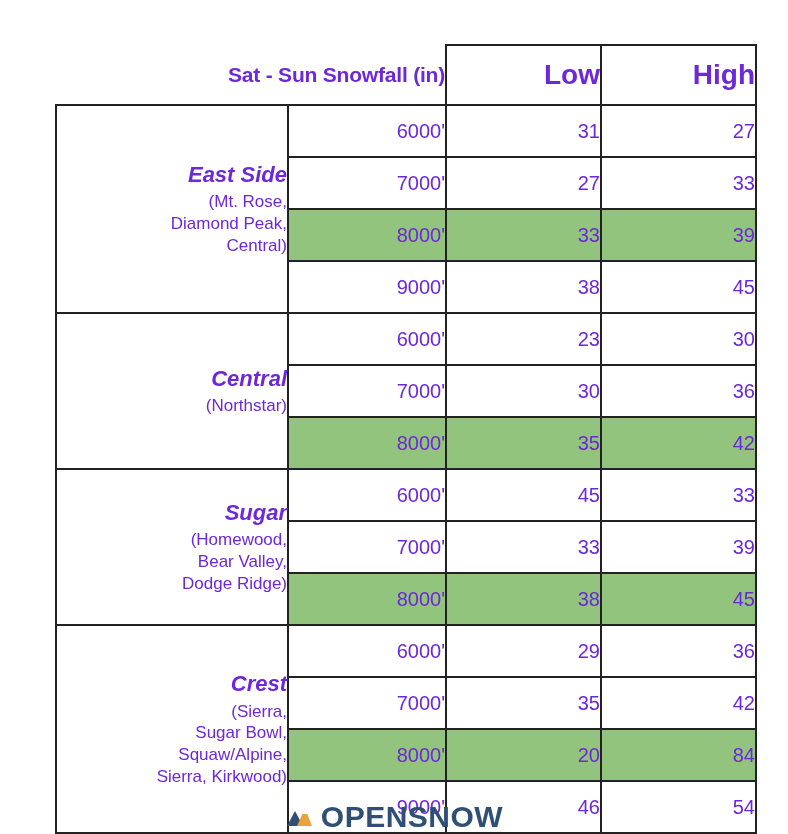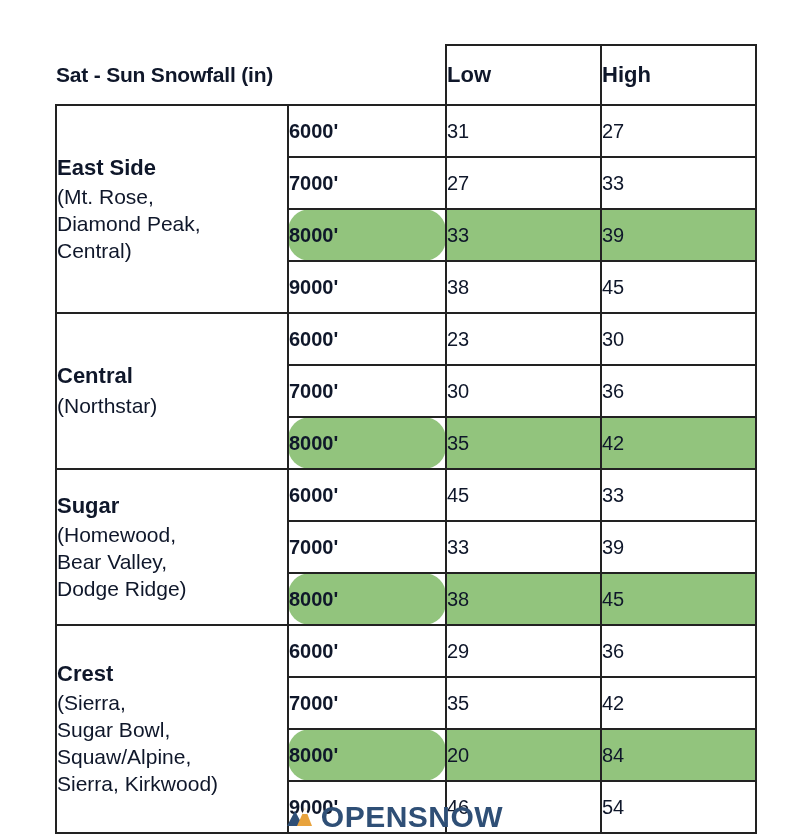--- a/index.html
+++ b/index.html
@@ -21,62 +21,62 @@
   table.snow {
     border-collapse: collapse;
     position: absolute;
     left: 55px;
     top: 44px;
     width: 700px;
     table-layout: fixed;
   }
   table.snow td {
     border: 2px solid #222222;
-    text-align: left;
+    text-align: right;
     vertical-align: middle;
-    color: #0f172a;
+    color: #6d28d9;
     padding: 0;
   }
   .col-region { width: 232px; }
   .col-elev   { width: 158px; }
   .col-low    { width: 155px; }
   .col-high   { width: 155px; }
 
   .hdr-title {
     border: none !important;
     font-size: 21px;
     font-weight: bold;
     letter-spacing: -0.2px;
     height: 58px;
   }
   .hdr-lowhigh {
-    font-size: 22px;
+    font-size: 28px;
     font-weight: bold;
     height: 58px;
   }
   .region-cell {
     padding: 6px 4px 8px 4px;
     line-height: 1.28;
   }
   .region-name {
     display: block;
     font-size: 22px;
     font-weight: bold;
     margin-bottom: 2px;
+    font-style: italic;
   }
   .region-sub {
     display: block;
-    font-size: 21px;
+    font-size: 17px;
     font-weight: normal;
   }
   .elev-cell {
     font-size: 20px;
-    font-weight: bold;
+    font-weight: normal;
     height: 50px;
-    border-radius: 22px;
   }
   .val-cell {
     font-size: 20px;
     height: 50px;
   }
   .hl {
     background: #92c47d;
   }
   .brand {
     position: absolute;

